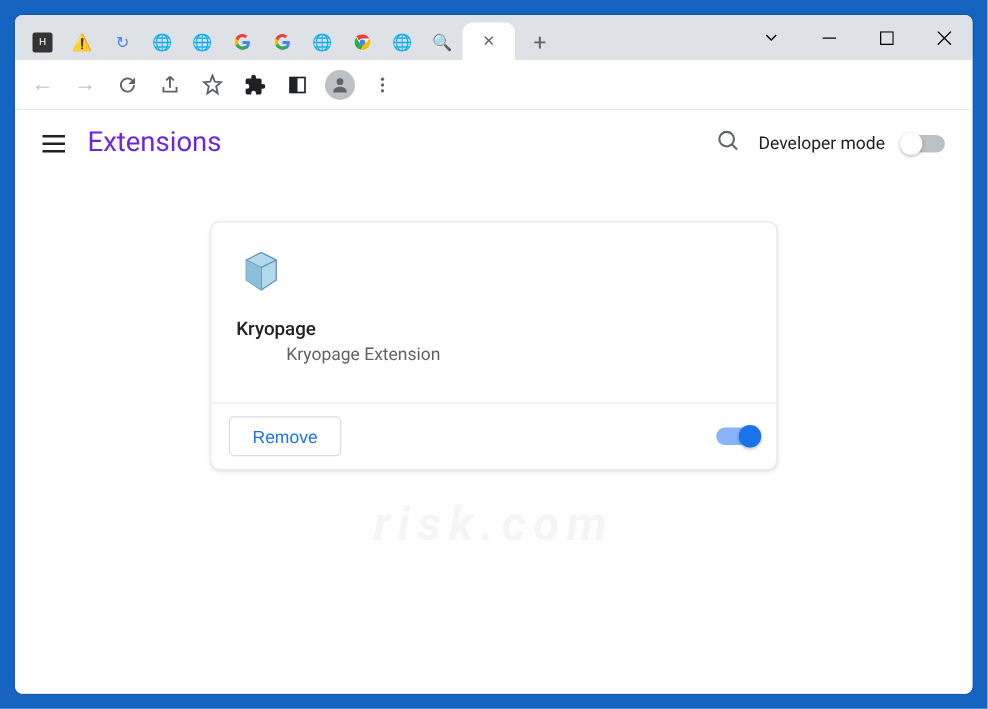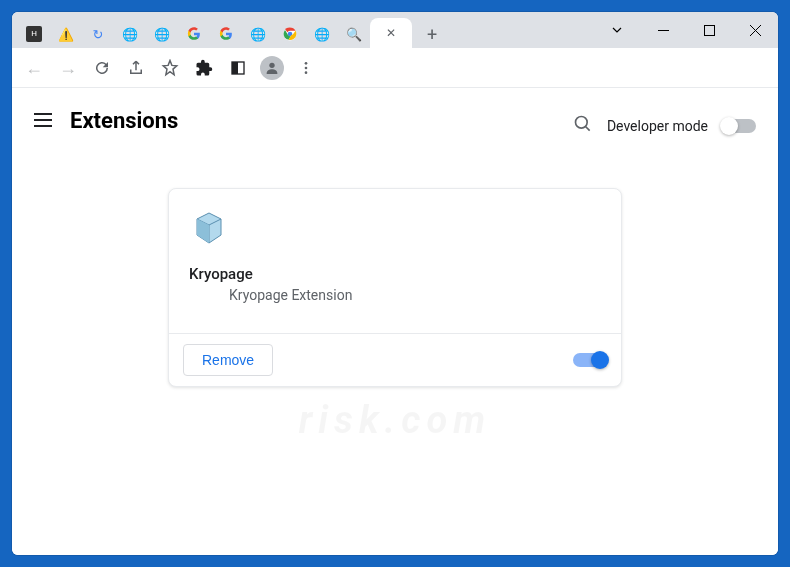--- a/index.html
+++ b/index.html
@@ -152,29 +152,28 @@
   }
   .hamburger {
     display:flex; flex-direction:column; gap:4px;
     cursor: pointer;
   }
   .hamburger span {
     width: 18px; height: 2px; background: #202124;
   }
   .ext-title {
     font-size: 22px;
-    font-weight: 700;
-    color: #000000;
+    font-weight: 400;
+    color: #6d28d9;
   }
   .ext-header-right {
     margin-left: auto;
     display:flex;
     align-items:center;
     gap: 14px;
-    margin-top: 12px;
   }
   .search-ico {
     color: #5f6368;
   }
   .dev-mode-label {
     font-size: 14px;
     color: #202124;
   }
   .toggle {
     width: 34px; height: 14px;

